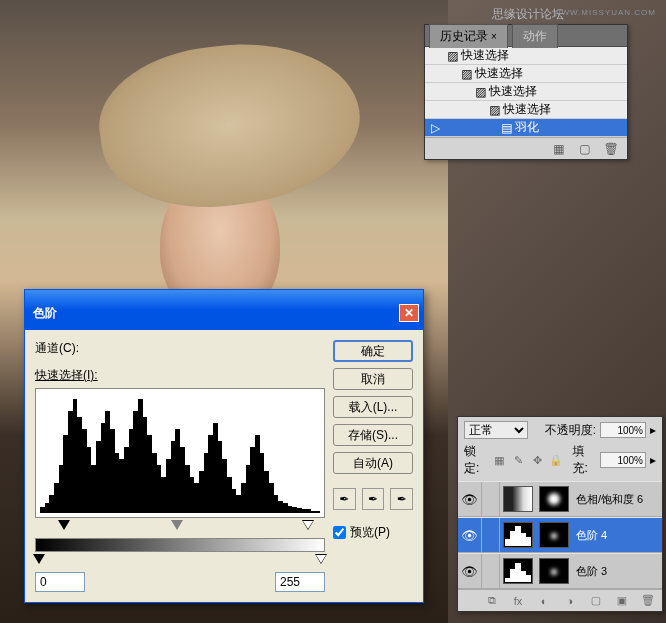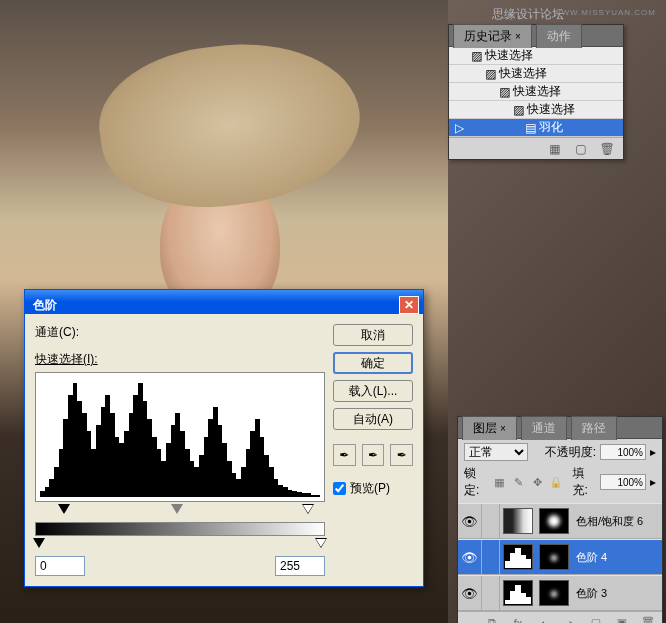--- a/index.html
+++ b/index.html
@@ -7,32 +7,32 @@
 .watermark-url { position: absolute; top: 8px; right: 10px; font-size: 8px; color: #8a9098; letter-spacing: 1px; }
 .watermark-main { position: absolute; top: 6px; left: 492px; color: #b0b6bf; font-size: 12px; }
 
 
 .panel-header { background: #6f6f6f; border-bottom: 1px solid #4a4a4a; display: flex; align-items: center; height: 22px; }
 .tab { padding: 3px 10px; background: #969696; color: #000; border: 1px solid #555; border-bottom: none; margin-left: 4px; }
 .tab.inactive { background: #7a7a7a; color: #ccc; }
 .tab-close { margin-left: 3px; font-size: 10px; }
 
 
-.history-panel { position: absolute; top: 24px; left: 448px; width: 176px; background: #ececec; border: 1px solid #333; box-shadow: 2px 2px 4px rgba(0,0,0,0.3); }
+.history-panel { position: absolute; top: 24px; left: 424px; width: 204px; background: #ececec; border: 1px solid #333; box-shadow: 2px 2px 4px rgba(0,0,0,0.3); }
 .history-item { display: flex; align-items: center; height: 18px; border-bottom: 1px solid #ccc; padding-left: 6px; background: #ececec; }
 .history-item.selected { background: #3874d6; color: #fff; }
 .history-item .hindent { width: 14px; display: inline-block; }
 .history-item .hicon { width: 16px; height: 14px; display: inline-flex; align-items: center; justify-content: center; }
 .history-marker { width: 12px; display: inline-block; }
 .history-footer { height: 22px; background: #d4d4d4; border-top: 1px solid #aaa; display: flex; justify-content: flex-end; align-items: center; gap: 10px; padding-right: 8px; }
 .hf-icon { width: 16px; height: 16px; display: inline-flex; align-items: center; justify-content: center; opacity: 0.6; }
 
 
 .levels-dialog { position: absolute; top: 289px; left: 24px; width: 400px; background: #ece9d8; border: 1px solid #0054e3; box-shadow: 3px 3px 8px rgba(0,0,0,0.4); }
-.titlebar { height: 24px; background: linear-gradient(to bottom, #3b8df5 0%, #0054e3 50%, #0054e3 100%); display: flex; align-items: center; justify-content: space-between; padding: 6px 4px 0 8px; color: #fff; font-weight: bold; }
+.titlebar { height: 40px; background: linear-gradient(to bottom, #3b8df5 0%, #0054e3 50%, #0054e3 100%); display: flex; align-items: center; justify-content: space-between; padding: 6px 4px 0 8px; color: #fff; font-weight: bold; }
 .close-btn { width: 20px; height: 18px; background: #e25d43; border: 1px solid #fff; color: #fff; display: flex; align-items: center; justify-content: center; font-size: 12px; font-weight: bold; }
 .levels-body { padding: 10px; display: flex; gap: 8px; }
 .levels-left { flex: 1; }
 .levels-right { width: 80px; display: flex; flex-direction: column; gap: 6px; }
 .channel-row { display: flex; align-items: center; gap: 6px; margin-bottom: 10px; }
 .channel-row select { width: 100px; height: 20px; background: #fff; border: 1px solid #7b9ebd; }
 .section-label { margin-bottom: 4px; text-decoration: underline; }
 .histogram-box { border: 1px solid #888; background: #fff; height: 130px; position: relative; padding: 4px; }
 .histogram { height: 100%; display: flex; align-items: flex-end; }
 .histogram span { flex: 1; background: #000; display: inline-block; }
@@ -228,43 +228,39 @@
       <div class="slider-track">
         <div class="slider-tri black" style="left:-2px"></div>
         <div class="slider-tri white" style="right:-2px"></div>
       </div>
       <div class="inputs-row">
         <input value="0" style="">
         <input value="255" style="">
       </div>
     </div>
     <div class="levels-right">
+      <div class="btn default">确定</div>
       <div class="btn">取消</div>
-      <div class="btn default">确定</div>
       <div class="btn">载入(L)...</div>
+      <div class="btn">存储(S)...</div>
       <div class="btn">自动(A)</div>
       <div class="eyedroppers">
         <div class="eyedropper">✒</div>
         <div class="eyedropper">✒</div>
         <div class="eyedropper">✒</div>
       </div>
       <div class="preview-row">
         <input type="checkbox" checked="" style="">
         <span>预览(P)</span>
       </div>
     </div>
   </div>
 </div>
 
 <div class="layers-panel">
-  <div class="panel-header">
-    <div class="tab"><span>图层</span><span class="tab-close">×</span></div>
-    <div class="tab inactive">通道</div>
-    <div class="tab inactive">路径</div>
-  </div>
   <div class="layers-controls">
     <div class="lc-row">
       <select><option>正常</option></select>
       <span style="flex:1"></span>
       <span>不透明度:</span>
       <input class="mini-input" value="100%" style="">
       <span>▸</span>
     </div>
     <div class="lc-row">
       <span>锁定:</span>

